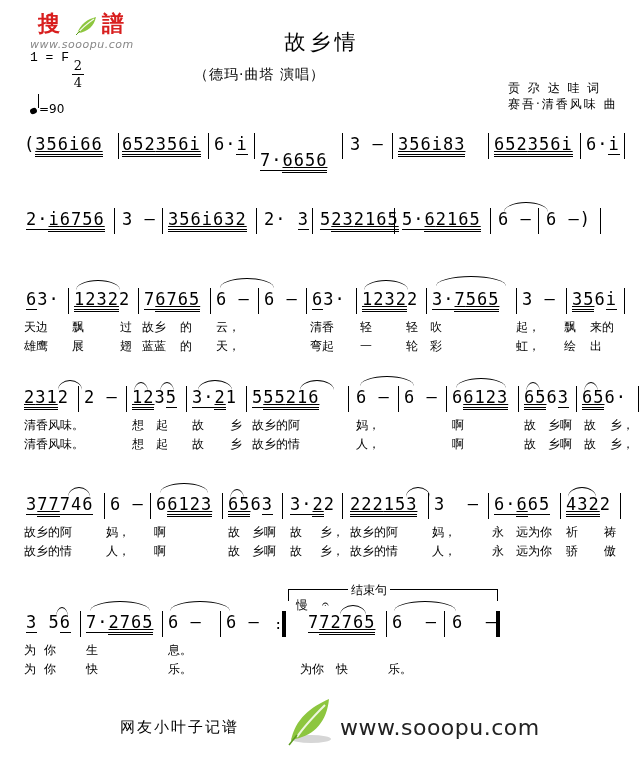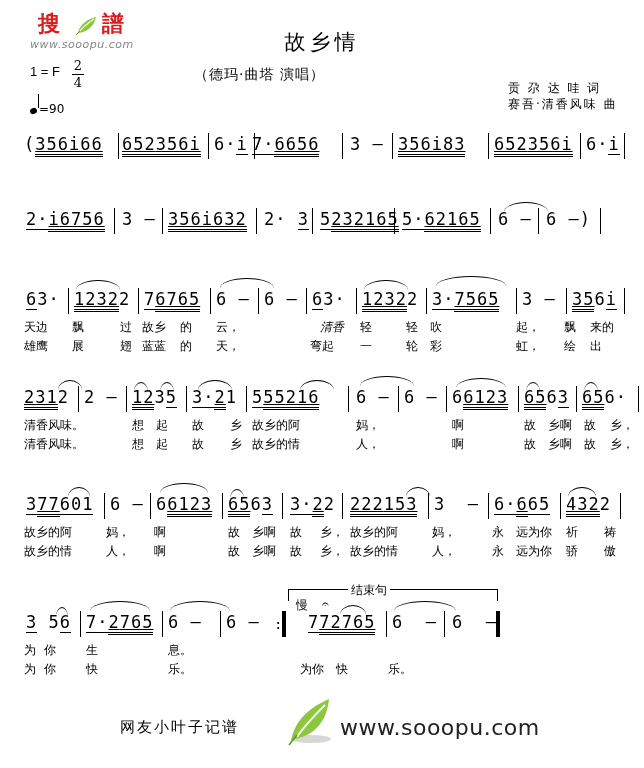--- a/index.html
+++ b/index.html
@@ -15,21 +15,21 @@
   .logo-cn.right { left: 72px; }
   .logo-leaf { position: absolute; left: 44px; top: 4px; width: 24px; height: 20px; }
   .logo-url { position: absolute; left: 0; top: 26px; font-size: 11px; color: #888; letter-spacing: 0.5px; font-family: "DejaVu Sans", sans-serif; font-style: italic; }
 
   .title { left: 0; width: 644px; top: 28px; text-align: center; font-size: 21px; letter-spacing: 4px; font-family: "DejaVu Serif", serif; }
   .subtitle { left: 0; width: 519px; top: 66px; text-align: center; font-size: 14px; letter-spacing: 1px; font-family: "DejaVu Sans", sans-serif; }
   .credit { left: 508px; font-size: 12px; letter-spacing: 2px; }
   .credit.c1 { top: 80px; }
   .credit.c2 { top: 96px; }
 
-  .key { left: 30px; top: 64px; font-size: 13px; font-family: Liberation Sans, sans-serif; }
+  .key { left: 30px; top: 50px; font-size: 13px; font-family: Liberation Mono, monospace; }
   .timesig { left: 72px; top: 58px; width: 12px; text-align: center; font-size: 13px; line-height: 16px; font-family: "DejaVu Serif", serif; }
   .timesig .line { width: 12px; border-top: 1px solid #000; margin: 0 auto; }
   .tempo { left: 30px; top: 102px; font-size: 12px; font-family: "DejaVu Sans", sans-serif; }
   .tempo .note-head { display: inline-block; width: 7px; height: 6px; background: #000; border-radius: 50%; transform: rotate(-20deg); vertical-align: -1px; margin-right: 2px; position: relative; }
 
   
   .row { position: absolute; left: 20px; width: 610px; height: 30px; }
   .m { position: absolute; top: 0; font-family: "DejaVu Sans Mono", monospace; font-size: 17px; line-height: 22px; white-space: pre; letter-spacing: 1px; }
   .bar { position: absolute; top: 0; width: 1px; height: 26px; background: #000; }
   .bar.dbl { width: 4px; border-left: 1px solid #000; border-right: 3px solid #000; background: transparent; }
@@ -79,21 +79,21 @@
 </div>
 <div class="abs" style="left:38px;top:94px;width:1px;height:14px;background:#000;"></div>
 
 <div class="row" style="top:133px;">
   <span class="m" style="left:4px;">(<span class="ul2">356</span><span class="ul2">i66</span></span>
   <div class="bar" style="left:98px;"></div>
   <span class="m" style="left:102px;"><span class="ul2">652</span><span class="ul2">356i</span></span>
   <div class="bar" style="left:188px;"></div>
   <span class="m" style="left:194px;">6·<span class="ul1">i</span></span>
   <div class="bar" style="left:234px;"></div>
-  <span class="m" style="left:232px;"><span class="ul1">7·</span><span class="ul2">6</span><span class="ul2">656</span></span>
+  <span class="m" style="left:240px;margin-top:16px;"><span class="ul1">7·</span><span class="ul2">6</span><span class="ul2">656</span></span>
   <div class="bar" style="left:322px;"></div>
   <span class="m" style="left:330px;">3 –</span>
   <div class="bar" style="left:372px;"></div>
   <span class="m" style="left:378px;"><span class="ul2">356i</span><span class="ul2">83</span></span>
   <div class="bar" style="left:468px;"></div>
   <span class="m" style="left:474px;"><span class="ul2">652</span><span class="ul2">356i</span></span>
   <div class="bar" style="left:560px;"></div>
   <span class="m" style="left:566px;">6·<span class="ul1">i</span></span>
   <div class="bar" style="left:604px;"></div>
 </div>
@@ -144,21 +144,21 @@
   <div class="slur" style="left:200px;top:-10px;width:54px;"></div>
   <div class="slur" style="left:344px;top:-8px;width:44px;"></div>
   <div class="slur" style="left:416px;top:-12px;width:70px;"></div>
 
   <div class="lyric" style="left:4px;top:32px;"><span>天边</span></div>
   <div class="lyric" style="left:52px;top:32px;">飘</div>
   <div class="lyric" style="left:100px;top:32px;">过</div>
   <div class="lyric" style="left:122px;top:32px;">故乡</div>
   <div class="lyric" style="left:160px;top:32px;">的</div>
   <div class="lyric" style="left:196px;top:32px;">云，</div>
-  <div class="lyric" style="left:300px;top:32px;font-style:italic;">清香</div>
+  <div class="lyric" style="left:290px;top:32px;">清香</div>
   <div class="lyric" style="left:340px;top:32px;">轻</div>
   <div class="lyric" style="left:386px;top:32px;">轻</div>
   <div class="lyric" style="left:410px;top:32px;">吹</div>
   <div class="lyric" style="left:496px;top:32px;">起，</div>
   <div class="lyric" style="left:544px;top:32px;">飘</div>
   <div class="lyric" style="left:570px;top:32px;">来的</div>
 
   <div class="lyric" style="left:4px;top:51px;">雄鹰</div>
   <div class="lyric" style="left:52px;top:51px;">展</div>
   <div class="lyric" style="left:100px;top:51px;">翅</div>
@@ -227,21 +227,21 @@
   <div class="lyric" style="left:232px;top:51px;">故乡的情</div>
   <div class="lyric" style="left:336px;top:51px;">人，</div>
   <div class="lyric" style="left:432px;top:51px;">啊</div>
   <div class="lyric" style="left:504px;top:51px;">故</div>
   <div class="lyric" style="left:528px;top:51px;">乡啊</div>
   <div class="lyric" style="left:564px;top:51px;">故</div>
   <div class="lyric" style="left:590px;top:51px;">乡，</div>
 </div>
 
 <div class="row" style="top:493px;">
-  <span class="m" style="left:6px;"><span class="ul1">3</span><span class="ul2">77</span><span class="ul1">601</span></span>
+  <span class="m" style="left:6px;"><span class="ul1">3</span><span class="ul2">77</span><span class="ul1">746</span></span>
   <div class="bar" style="left:84px;"></div>
   <span class="m" style="left:90px;">6 –</span>
   <div class="bar" style="left:130px;"></div>
   <span class="m" style="left:136px;">6<span class="ul2">6123</span></span>
   <div class="bar" style="left:202px;"></div>
   <span class="m" style="left:208px;"><span class="ul2">65</span>6<span class="ul1">3</span></span>
   <div class="bar" style="left:262px;"></div>
   <span class="m" style="left:270px;"><span class="ul1">3·</span><span class="ul2">2</span>2</span>
   <div class="bar" style="left:322px;"></div>
   <span class="m" style="left:330px;"><span class="ul2">222</span><span class="ul2">153</span></span>

